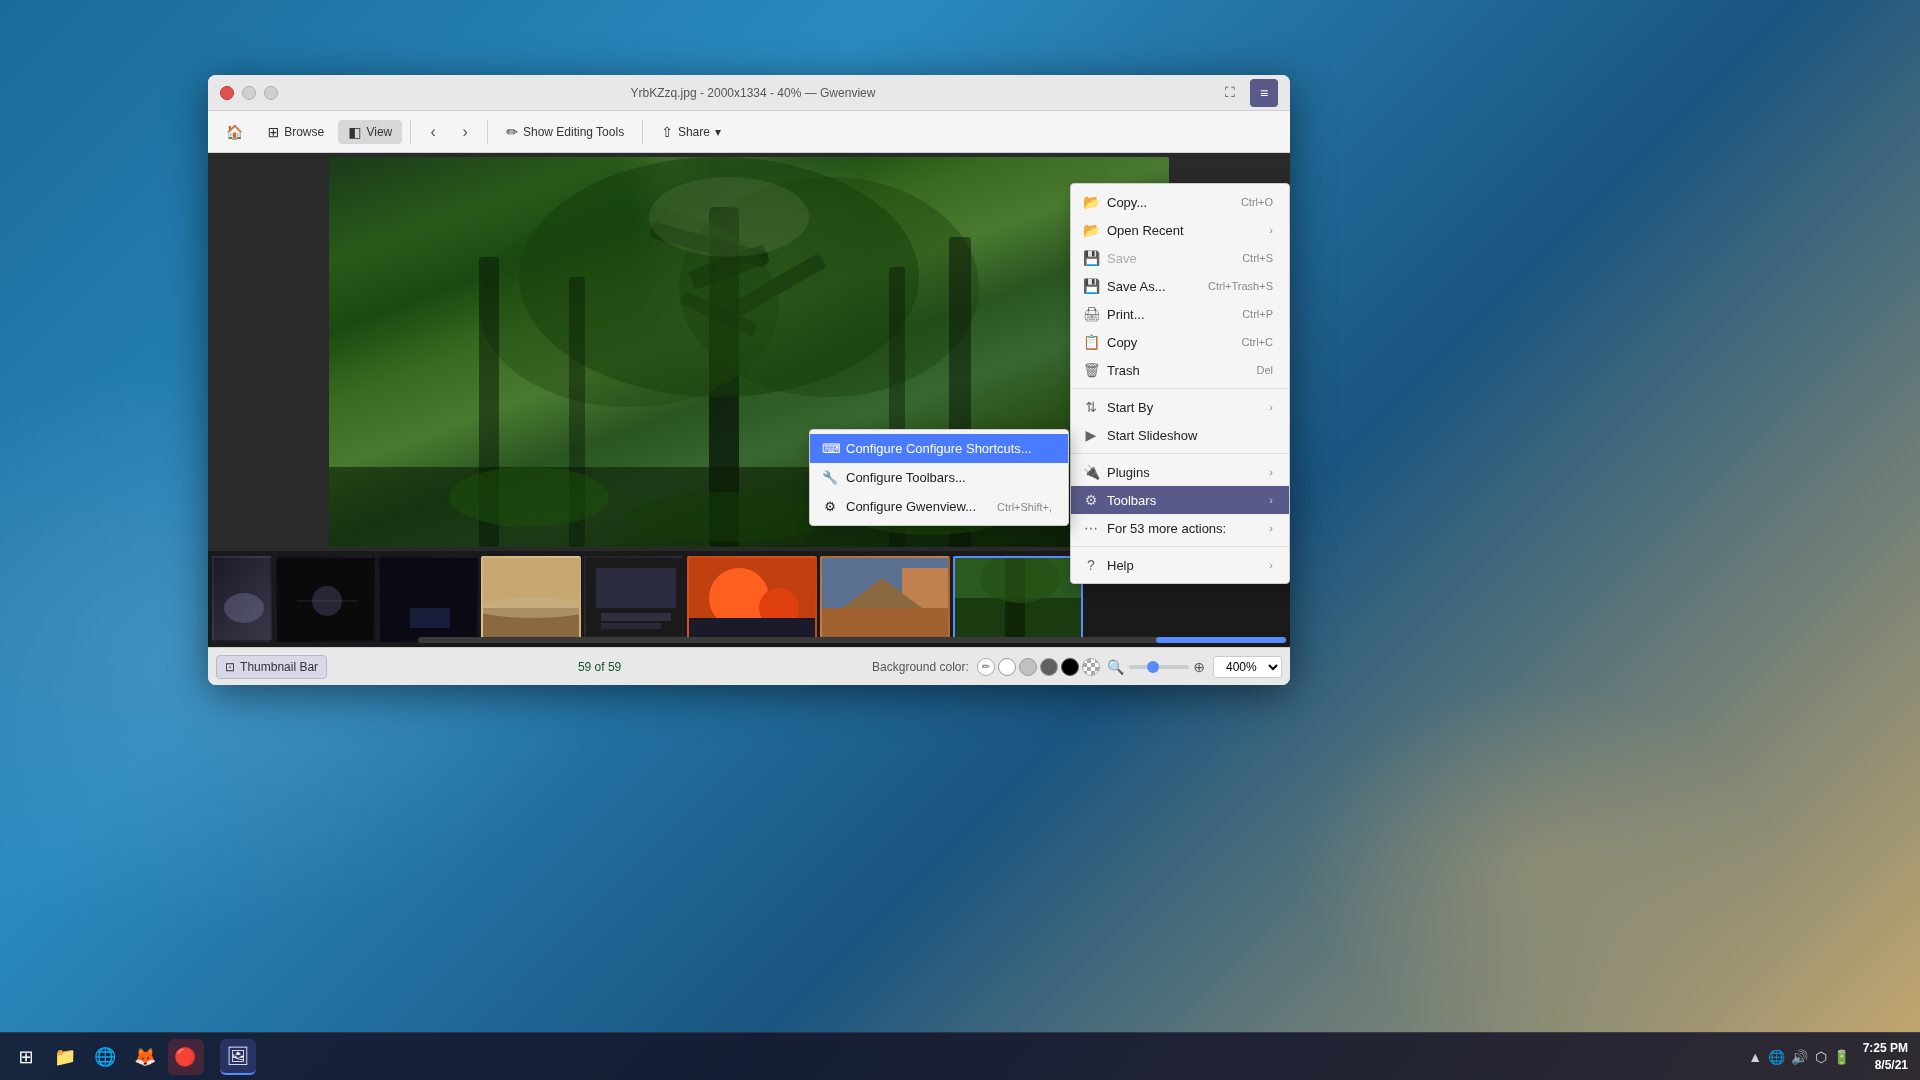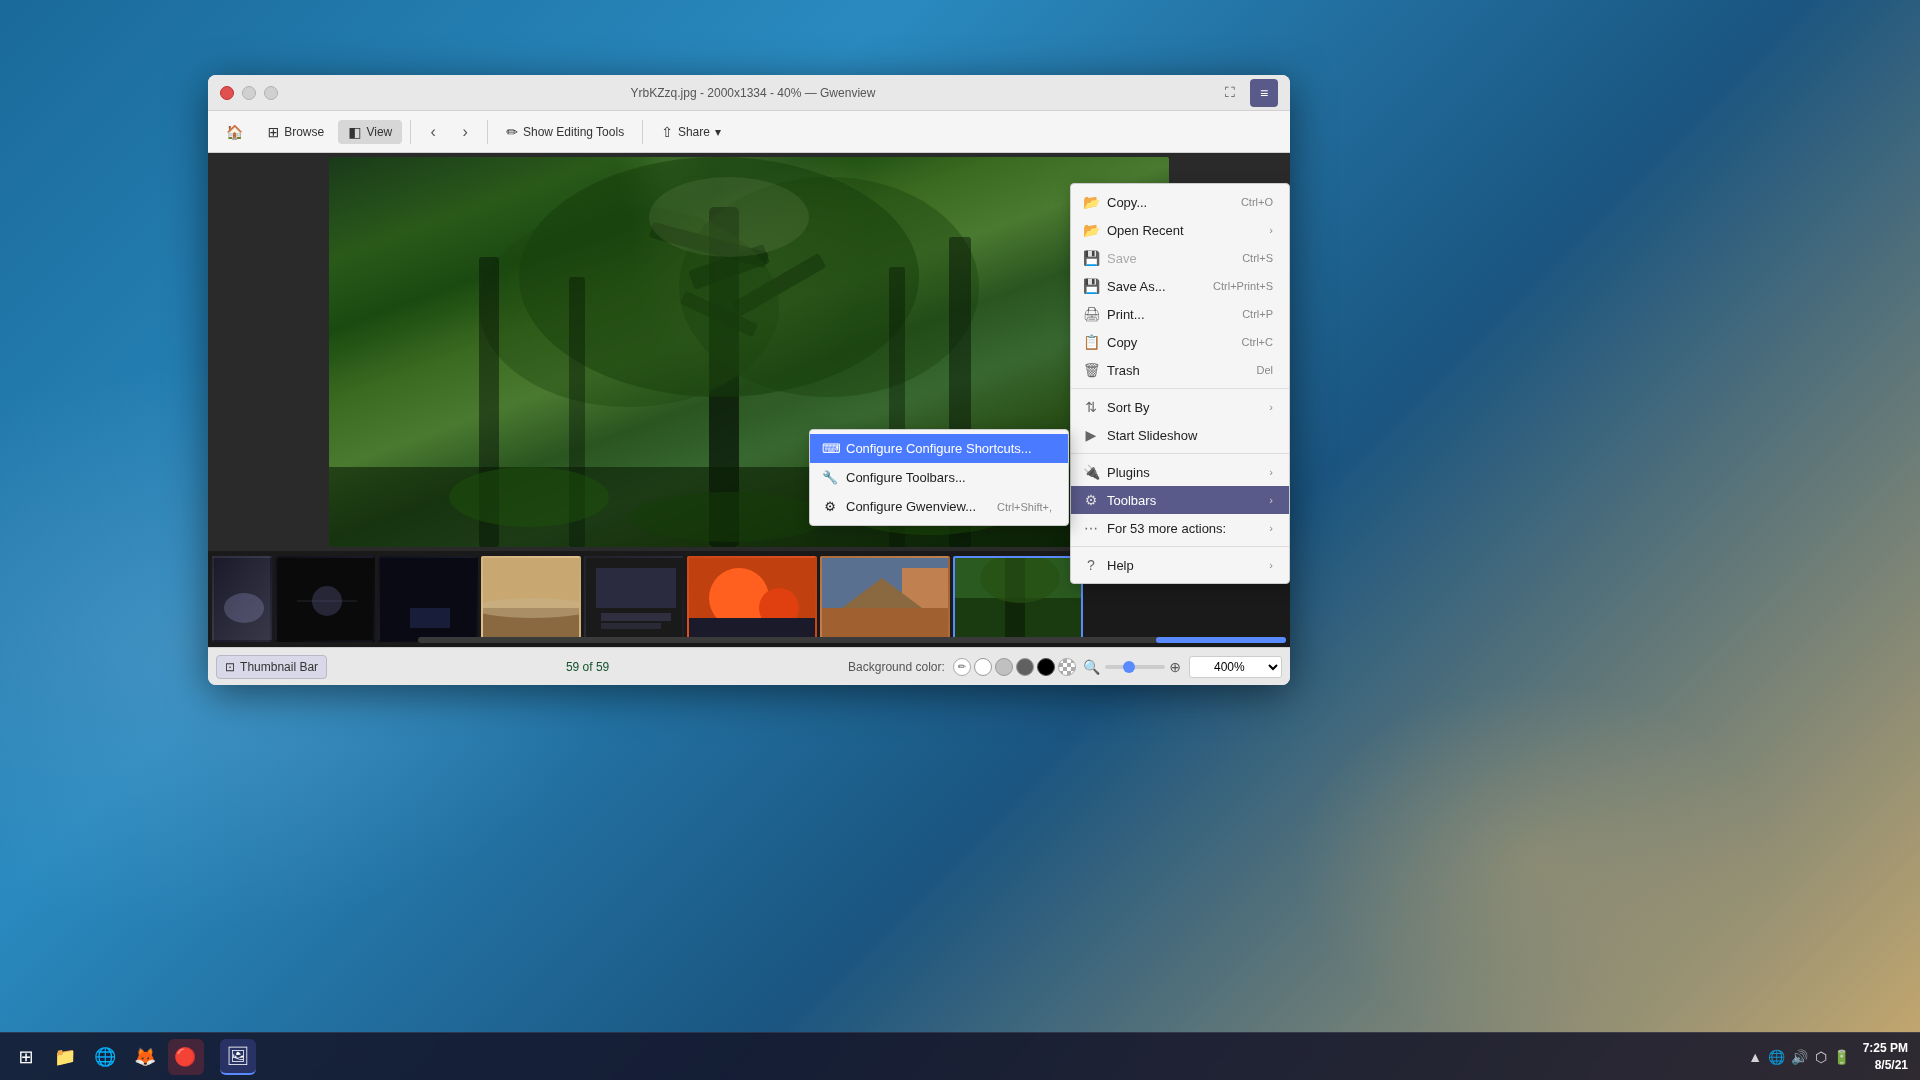--- a/index.html
+++ b/index.html
@@ -337,21 +337,21 @@
       position: absolute;
       left: 40%;
       top: 50%;
       transform: translate(-50%, -50%);
       width: 12px;
       height: 12px;
       background: #5a8aff;
       border-radius: 50%;
     }
     .zoom-value-select {
-      padding: 2px 20px;
+      padding: 2px 8px;
       border: 1px solid #ccc;
       border-radius: 3px;
       background: white;
       font-size: 12px;
       cursor: pointer;
     }
     .zoom-icon {
       font-size: 14px;
       cursor: pointer;
       color: #555;
@@ -648,21 +648,21 @@
 
     <div class="menu-item disabled">
       <span class="item-icon">💾</span>
       <span>Save</span>
       <span class="shortcut">Ctrl+S</span>
     </div>
 
     <div class="menu-item">
       <span class="item-icon">💾</span>
       <span>Save As...</span>
-      <span class="shortcut">Ctrl+Print+S</span>
+      <span class="shortcut">Ctrl+Trash+S</span>
     </div>
 
     <div class="menu-item">
       <span class="item-icon">🖨</span>
       <span>Print...</span>
       <span class="shortcut">Ctrl+P</span>
     </div>
 
     <div class="menu-item">
       <span class="item-icon">📋</span>
@@ -672,21 +672,21 @@
 
     <div class="menu-item">
       <span class="item-icon">🗑</span>
       <span>Trash</span>
       <span class="shortcut">Del</span>
     </div>
     <div class="menu-divider"></div>
 
     <div class="menu-item">
       <span class="item-icon">⇅</span>
-      <span>Sort By</span>
+      <span>Start By</span>
       <span class="arrow">›</span>
     </div>
 
     <div class="menu-item">
       <span class="item-icon">▶</span>
       <span>Start Slideshow</span>
     </div>
     <div class="menu-divider"></div>
 
     <div class="menu-item">

